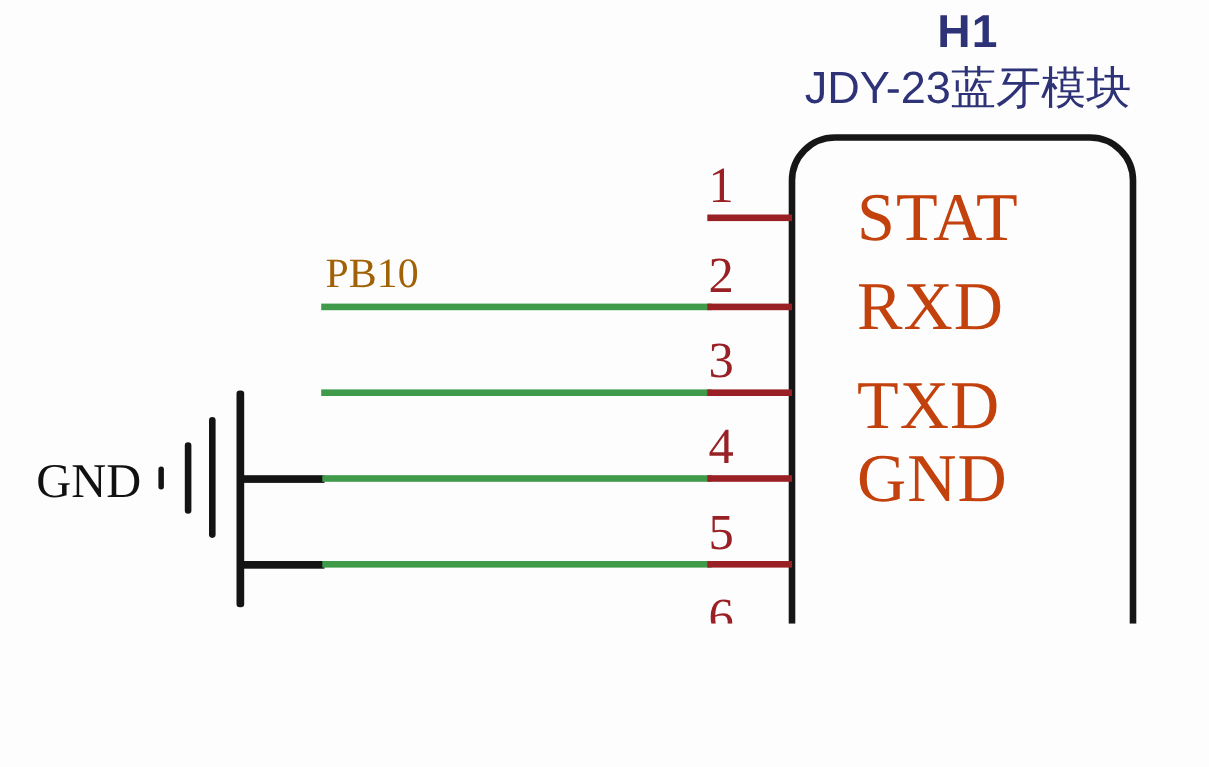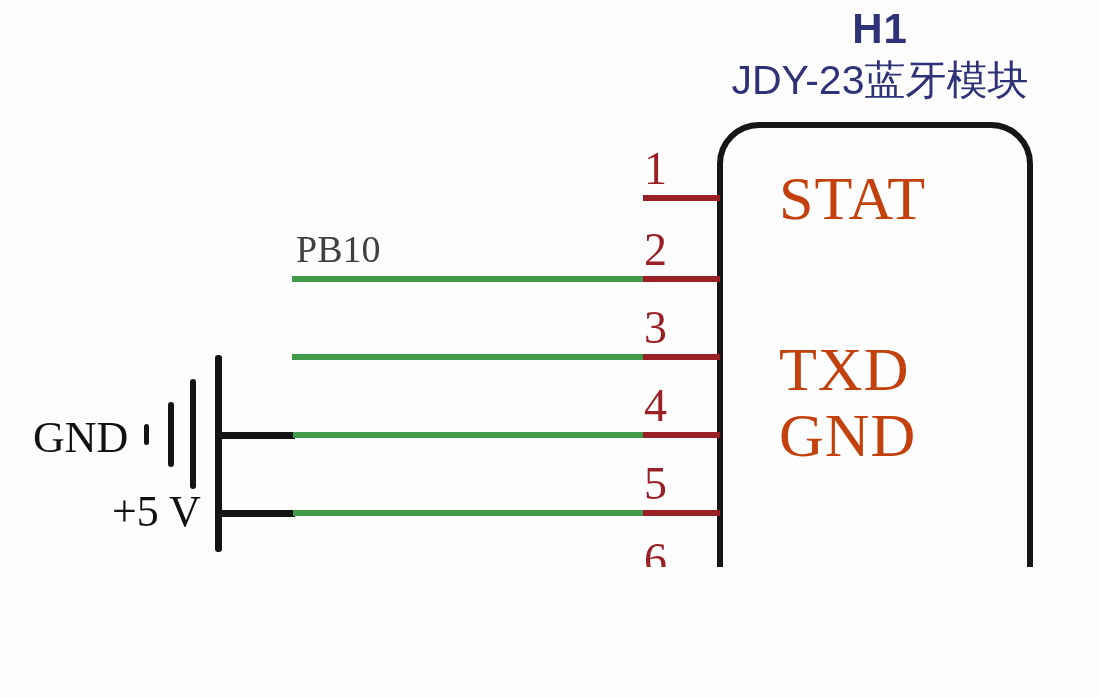--- a/index.html
+++ b/index.html
@@ -87,21 +87,21 @@
     position: absolute;
     height: 7px;
     background: #141414;
   }
 
   
   .net-label {
     position: absolute;
     font-size: 38px;
     line-height: 38px;
-    color: #404040;
+    color: #a16207;
   }
 
   
   .bar {
     position: absolute;
     background: #141414;
     border-radius: 3px;
   }
 
   .power-label {
@@ -125,20 +125,21 @@
   <div class="module-outline"></div>
 
   <div class="pin-number" style="top:146px;">1</div>
   <div class="pin-stub" style="top:195px;"></div>
   <div class="pin-name" style="top:172px;">STAT</div>
 
   <div class="net-label" style="left:296px; top:230px;">PB10</div>
   <div class="wire-green" style="left:292px; top:276px; width:355px;"></div>
   <div class="pin-number" style="top:227px;">2</div>
   <div class="pin-stub" style="top:276px;"></div>
+  <div class="pin-name" style="top:253px;">RXD</div>
 
   <div class="wire-green" style="left:292px; top:354px; width:355px;"></div>
   <div class="pin-number" style="top:305px;">3</div>
   <div class="pin-stub" style="top:354px;"></div>
   <div class="pin-name" style="top:332px;margin-top:11px;">TXD</div>
 
   <div class="wire-black" style="left:217px; top:432px; width:78px;"></div>
   <div class="wire-green" style="left:293px; top:432px; width:354px;"></div>
   <div class="pin-number" style="top:383px;">4</div>
   <div class="pin-stub" style="top:432px;"></div>
@@ -151,15 +152,14 @@
 
   <div class="pin-number" style="top:537px;">6</div>
   <div class="pin-stub" style="top:586px;"></div>
 
   <div class="bar" style="left:144px; top:424px; width:5px;  height:21px;"></div>
   <div class="bar" style="left:168px; top:402px; width:6px;  height:65px;"></div>
   <div class="bar" style="left:190px; top:379px; width:6px;  height:110px;"></div>
   <div class="bar" style="left:215px; top:355px; width:7px;  height:197px;"></div>
 
   <div class="power-label" style="left:33px;  top:416px;">GND</div>
-  <div class="power-label" style="left:112px; top:490px;">+5 V</div>
 
 </div>
 
 </body></html>

